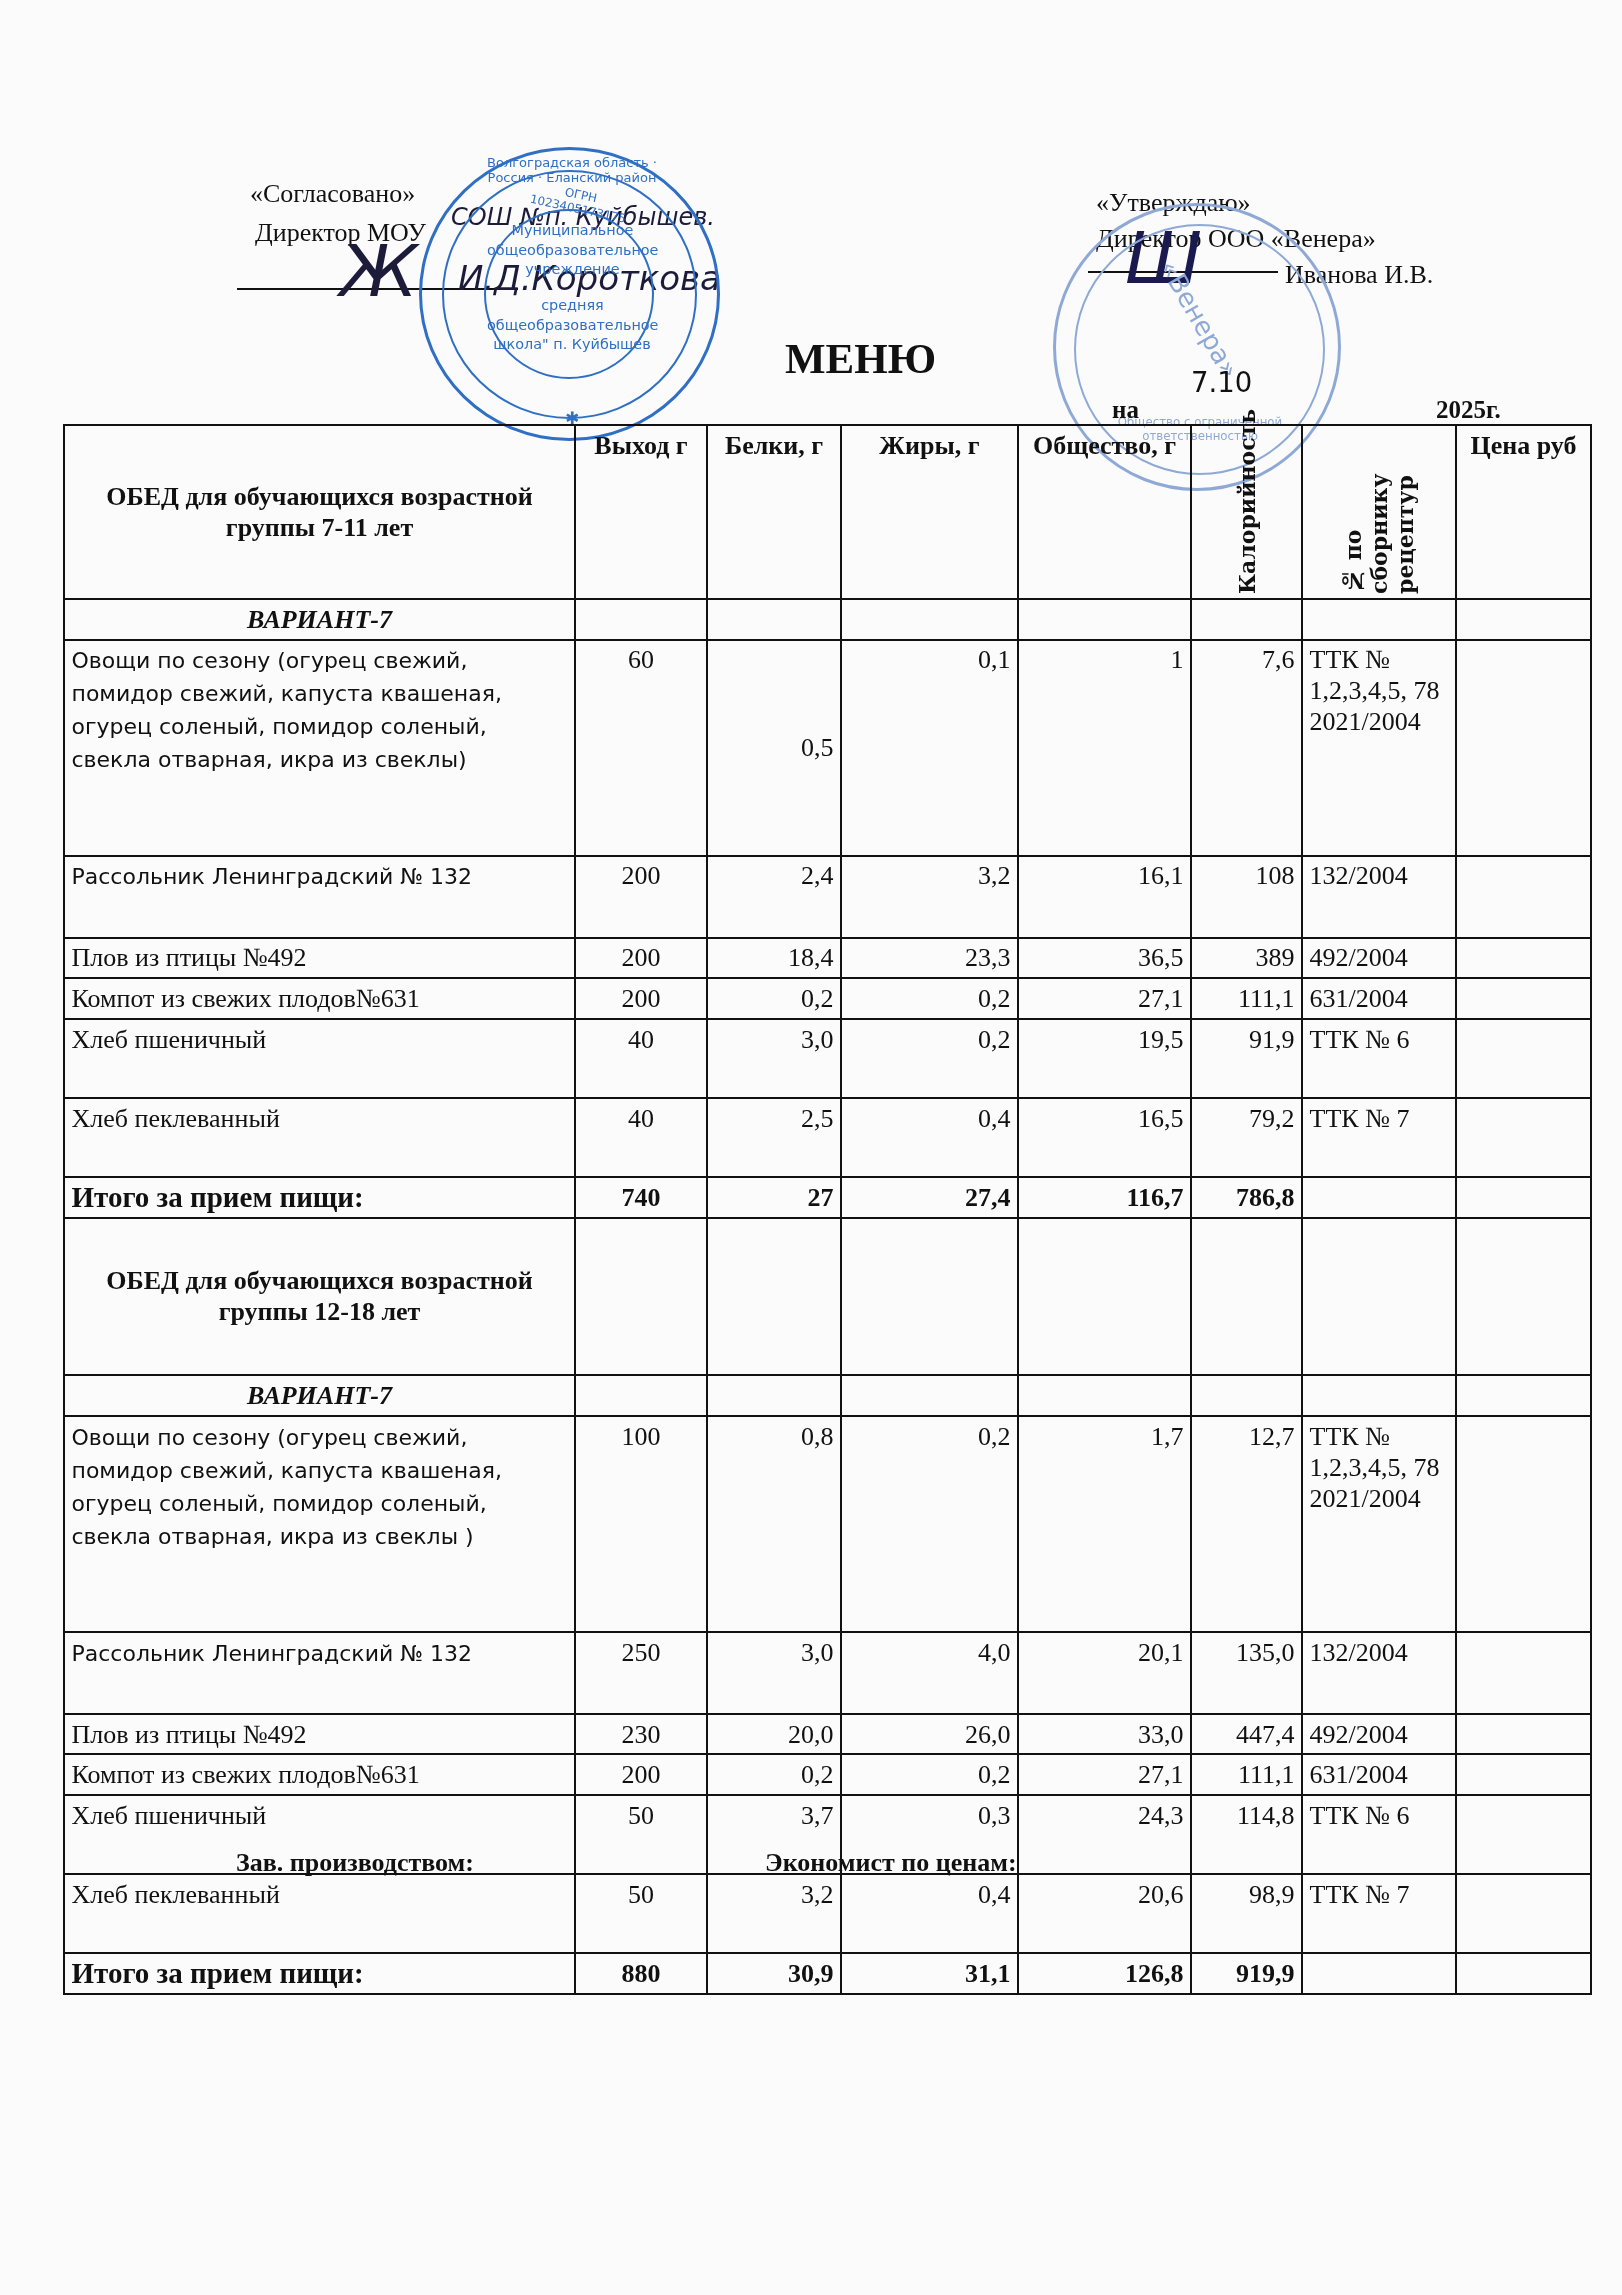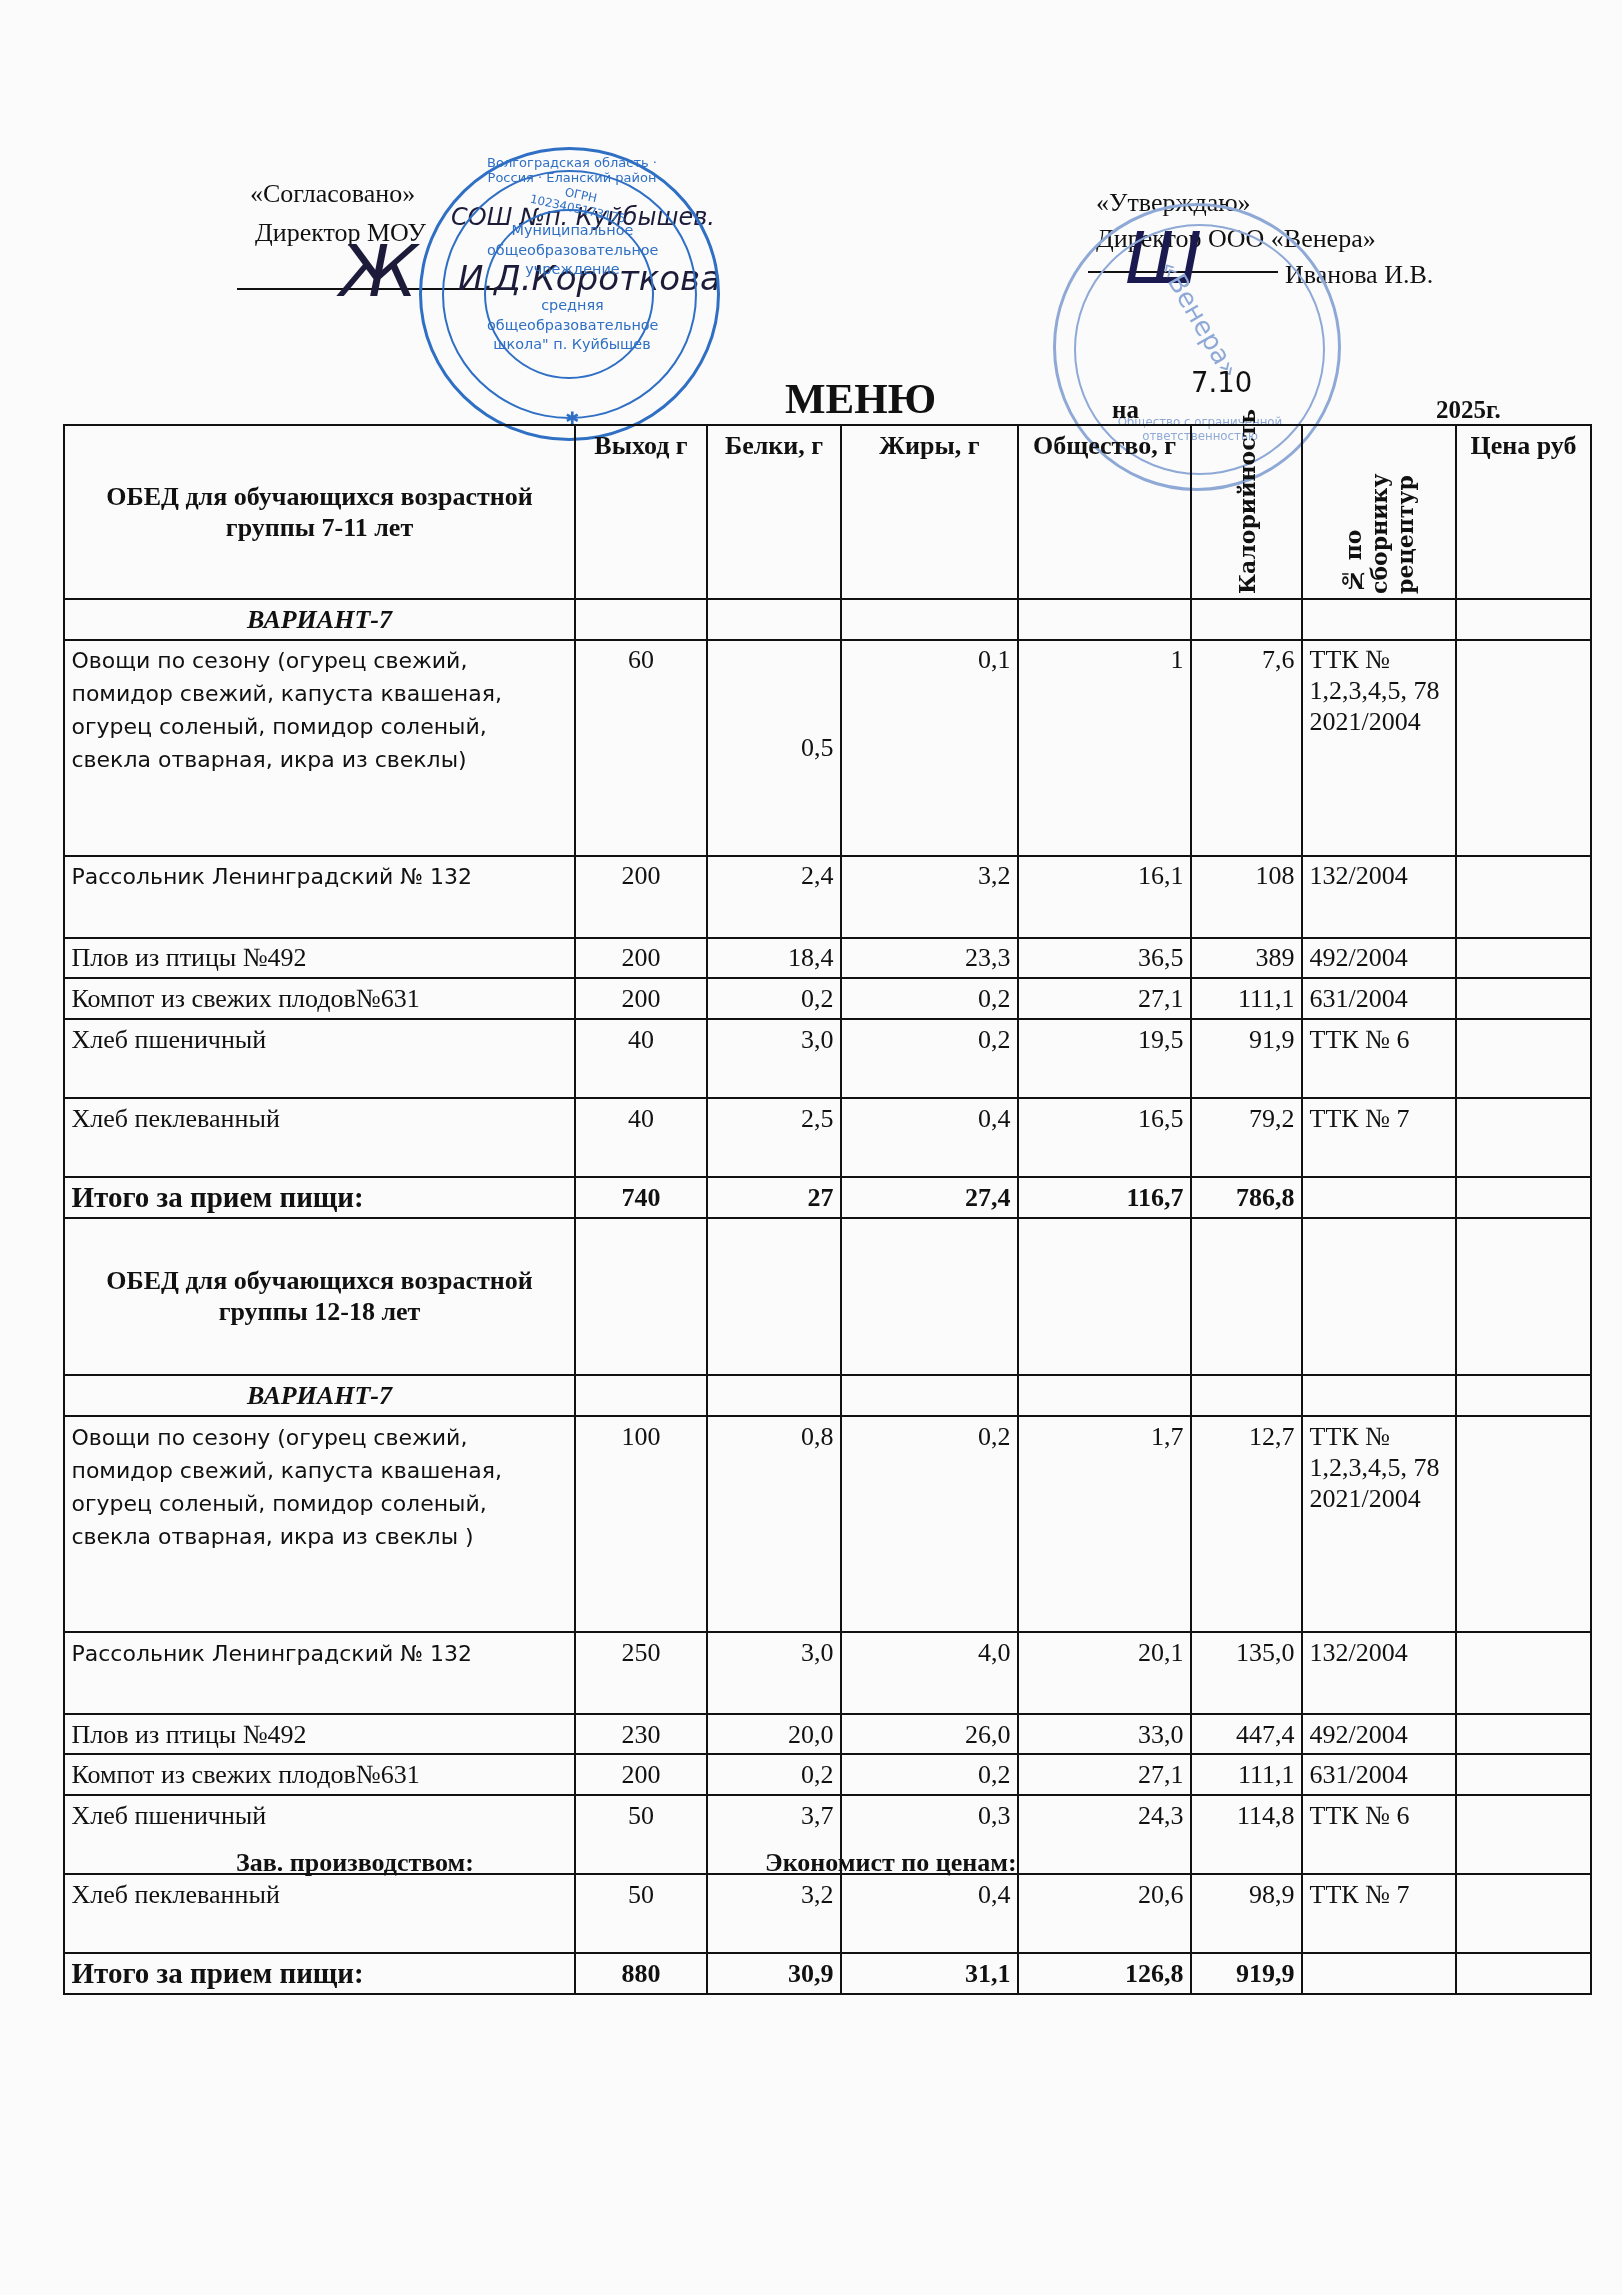--- a/index.html
+++ b/index.html
@@ -13,21 +13,21 @@
   .hand { font-family:"DejaVu Sans", sans-serif; font-style:italic; color:#1c1c3a; }
   .stamp {
     position:absolute; border-radius:50%; border:3.3px solid #2f6fc4; box-sizing:border-box;
   }
   .stamp .inner { position:absolute; border-radius:50%; border:2px solid #2f6fc4; box-sizing:border-box; }
   .stamp-text { position:absolute; color:#2f6fc4; font-family:"DejaVu Sans", sans-serif; text-align:center; }
   .stamp2 { border-color:#8fa9d6; }
   .stamp2 .inner { border-color:#8fa9d6; }
   .stamp2 .stamp-text { color:#8fa9d6; }
 
-  #title { left:785px; top:334px; font-size:43px; font-weight:bold;margin-top:40px; }
+  #title { left:785px; top:334px; font-size:43px; font-weight:bold; }
   #date-na { left:1112px; top:396px; font-size:25px; font-weight:bold; }
   #date-day { left:1191px; top:366px; font-size:27.5px; font-family:"DejaVu Sans", sans-serif; }
   #date-year { left:1436px; top:396px; font-size:25px; font-weight:bold; }
 
   table.menu {
     position:absolute; left:63px; top:424px; border-collapse:collapse; table-layout:fixed;
     width:1527px;
   }
   table.menu td {
     border:2px solid #111; vertical-align:top; font-size:26px; line-height:31px; padding:3.9px 6.5px;

